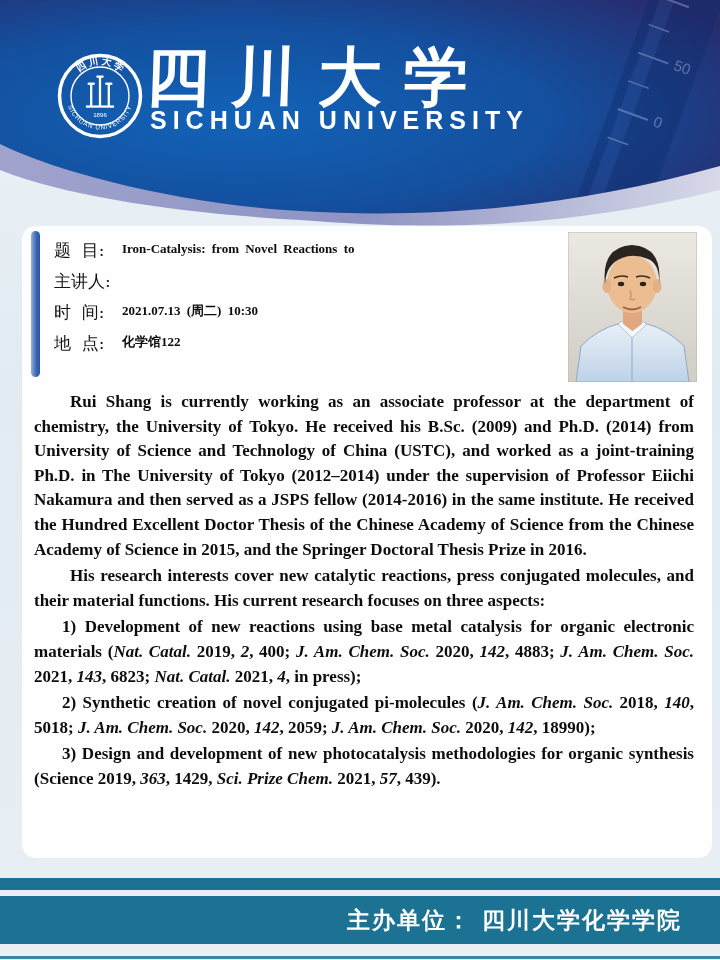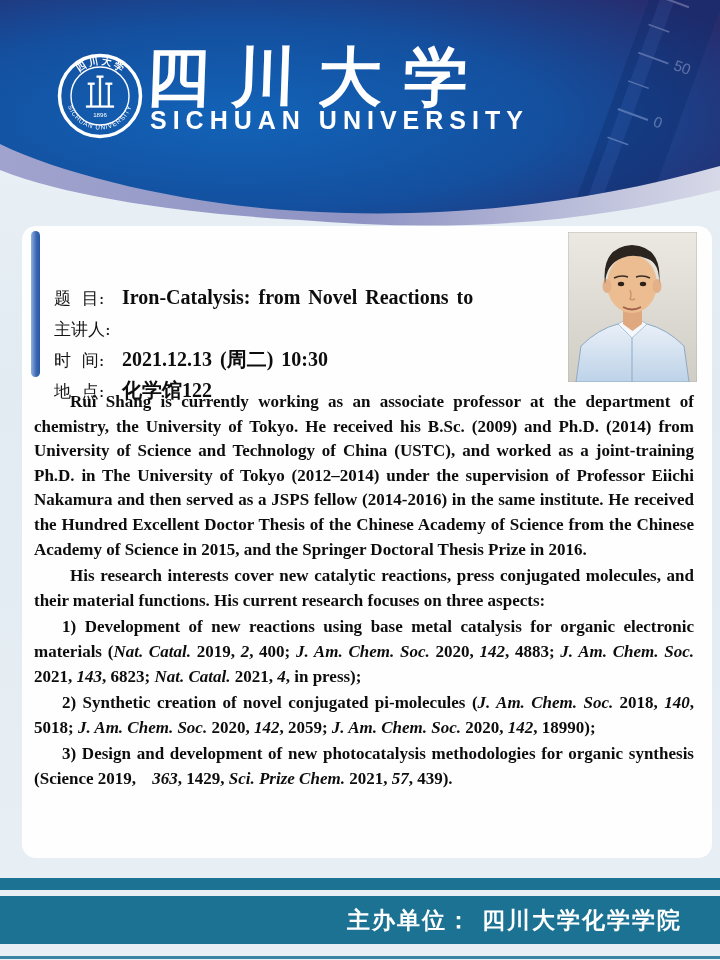--- a/index.html
+++ b/index.html
@@ -15,25 +15,25 @@
            font-family:"DejaVu Serif",serif;transform:skewX(-2deg);white-space:nowrap;}
   .en-name{position:absolute;left:150px;top:106px;font-size:25px;font-weight:bold;
            color:#fff;letter-spacing:6px;font-family:"Liberation Sans",sans-serif;white-space:nowrap;}
   .banner-title{position:absolute;left:450px;top:72px;font-size:56px;font-weight:bold;
            color:#fff;letter-spacing:5px;font-family:"DejaVu Sans",sans-serif;white-space:nowrap;}
   
   .panel{position:absolute;left:22px;top:226px;width:690px;height:632px;
          background:#fefefe;border-radius:14px;}
   .accent-bar{position:absolute;left:31px;top:231px;width:9px;height:146px;border-radius:5px;
          background:linear-gradient(90deg,#8fb0dd,#3a67b5 60%,#2a55a0);}
-  .info{position:absolute;left:54px;top:236px;width:512px;display:flex;flex-direction:column;gap:5px;margin-top:48px;}
+  .info{position:absolute;left:54px;top:236px;width:512px;display:flex;flex-direction:column;gap:5px;}
   .info-row{display:flex;align-items:flex-start;}
   .lab{flex:none;width:68px;font-size:17px;color:#151515;white-space:pre;padding-top:3px;
        font-family:"DejaVu Serif",serif;}
-  .val{font-size:20px;font-weight:bold;color:#0d0d0d;line-height:26px;word-spacing:3px;}
+  .val{font-size:13px;font-weight:bold;color:#0d0d0d;line-height:26px;word-spacing:3px;}
   .val .l2{padding-left:10px;}
   .photo{position:absolute;left:568px;top:232px;width:129px;height:150px;}
   
   .bio{position:absolute;left:34px;top:390px;width:660px;
        font-size:17px;font-weight:bold;color:#0d0d0d;line-height:24.6px;text-align:justify;}
   .bio p{margin:0 0 2px 0;}
   .bio p.ind{text-indent:36px;}
   .bio p.list{text-indent:28px;}
   
   .f-stripe1{position:absolute;left:0;top:878px;width:720px;height:12px;background:#1b7293;}
@@ -124,21 +124,21 @@
       <span class="lab">题  目:</span>
       <span class="val">
         <span>Iron-Catalysis:  from Novel Reactions to</span><br>
       </span>
     </div>
     <div class="info-row">
       <span class="lab">主讲人:</span>
     </div>
     <div class="info-row">
       <span class="lab">时  间:</span>
-      <span class="val">2021.12.13 (周二) 10:30</span>
+      <span class="val">2021.07.13 (周二) 10:30</span>
     </div>
     <div class="info-row">
       <span class="lab">地  点:</span>
       <span class="val">化学馆122</span>
     </div>
   </div>
 
   <svg class="photo" viewBox="0 0 129 150">
     <defs>
       <linearGradient id="pbg" x1="0" y1="0" x2="0" y2="1">
@@ -170,20 +170,20 @@
     <ellipse cx="75" cy="52" rx="3.2" ry="2.2" fill="#2c2119"></ellipse>
     <path d="M62,58 q2,6 0,9 q2,1.5 5,0" stroke="#c99468" stroke-width="1.4" fill="none"></path>
     <path d="M55,75 q9,5 18,0" stroke="#a05f49" stroke-width="1.8" fill="none"></path>
   </svg>
 
   <div class="bio">
     <p class="ind"><span>Rui Shang is currently working as an associate professor at the department of chemistry, the University of Tokyo. He received his B.Sc. (2009) and Ph.D. (2014) from University of Science and Technology of China (USTC), and worked as a joint-training Ph.D. in The University of Tokyo (2012–2014) under the supervision of Professor Eiichi Nakamura and then served as a JSPS fellow (2014-2016) in the same institute. He received the Hundred Excellent Doctor Thesis of the Chinese Academy of Science from the Chinese Academy of Science in 2015, and the Springer Doctoral Thesis Prize in 2016.</span></p>
     <p class="ind"><span>His research interests cover new catalytic reactions, press conjugated molecules, and their material functions. His current research focuses on three aspects:</span></p>
     <p class="list"><span>1) Development of new reactions using base metal catalysis for organic electronic materials (</span><span style="font-style: italic;">Nat. Catal.</span><span> 2019, </span><span style="font-style: italic;">2</span><span>, 400; </span><span style="font-style: italic;">J. Am. Chem. Soc.</span><span> 2020, </span><span style="font-style: italic;">142</span><span>, 4883; </span><span style="font-style: italic;">J. Am. Chem. Soc.</span><span> 2021, </span><span style="font-style: italic;">143</span><span>, 6823; </span><span style="font-style: italic;">Nat. Catal.</span><span> 2021, </span><span style="font-style: italic;">4</span><span>, in press);</span></p>
     <p class="list"><span>2)  Synthetic creation of novel conjugated pi-molecules (</span><span style="font-style: italic;">J. Am. Chem. Soc.</span><span> 2018, </span><span style="font-style: italic;">140</span><span>, 5018; </span><span style="font-style: italic;">J. Am. Chem. Soc.</span><span> 2020, </span><span style="font-style: italic;">142</span><span>, 2059; </span><span style="font-style: italic;">J. Am. Chem. Soc.</span><span> 2020, </span><span style="font-style: italic;">142</span><span>, 18990);</span></p>
-    <p class="list"><span>3) Design and development of new photocatalysis methodologies for organic synthesis (</span><span style="">Science</span><span> 2019, </span><span style="font-style: italic; margin-left: 12px;">363</span><span>, 1429, </span><span style="font-style: italic;">Sci. Prize Chem.</span><span> 2021, </span><span style="font-style: italic;">57</span><span>, 439).</span></p>
+    <p class="list"><span>3) Design and development of new photocatalysis methodologies for organic synthesis (</span><span style="">Science</span><span> 2019, </span><span style="font-style: italic;">363</span><span>, 1429, </span><span style="font-style: italic;">Sci. Prize Chem.</span><span> 2021, </span><span style="font-style: italic;">57</span><span>, 439).</span></p>
   </div>
 
   <div class="f-stripe1"></div>
   <div class="f-block">主办单位：  四川大学化学学院</div>
   <div class="f-bottomline"></div>
 
 </div>
 
 </body></html>

